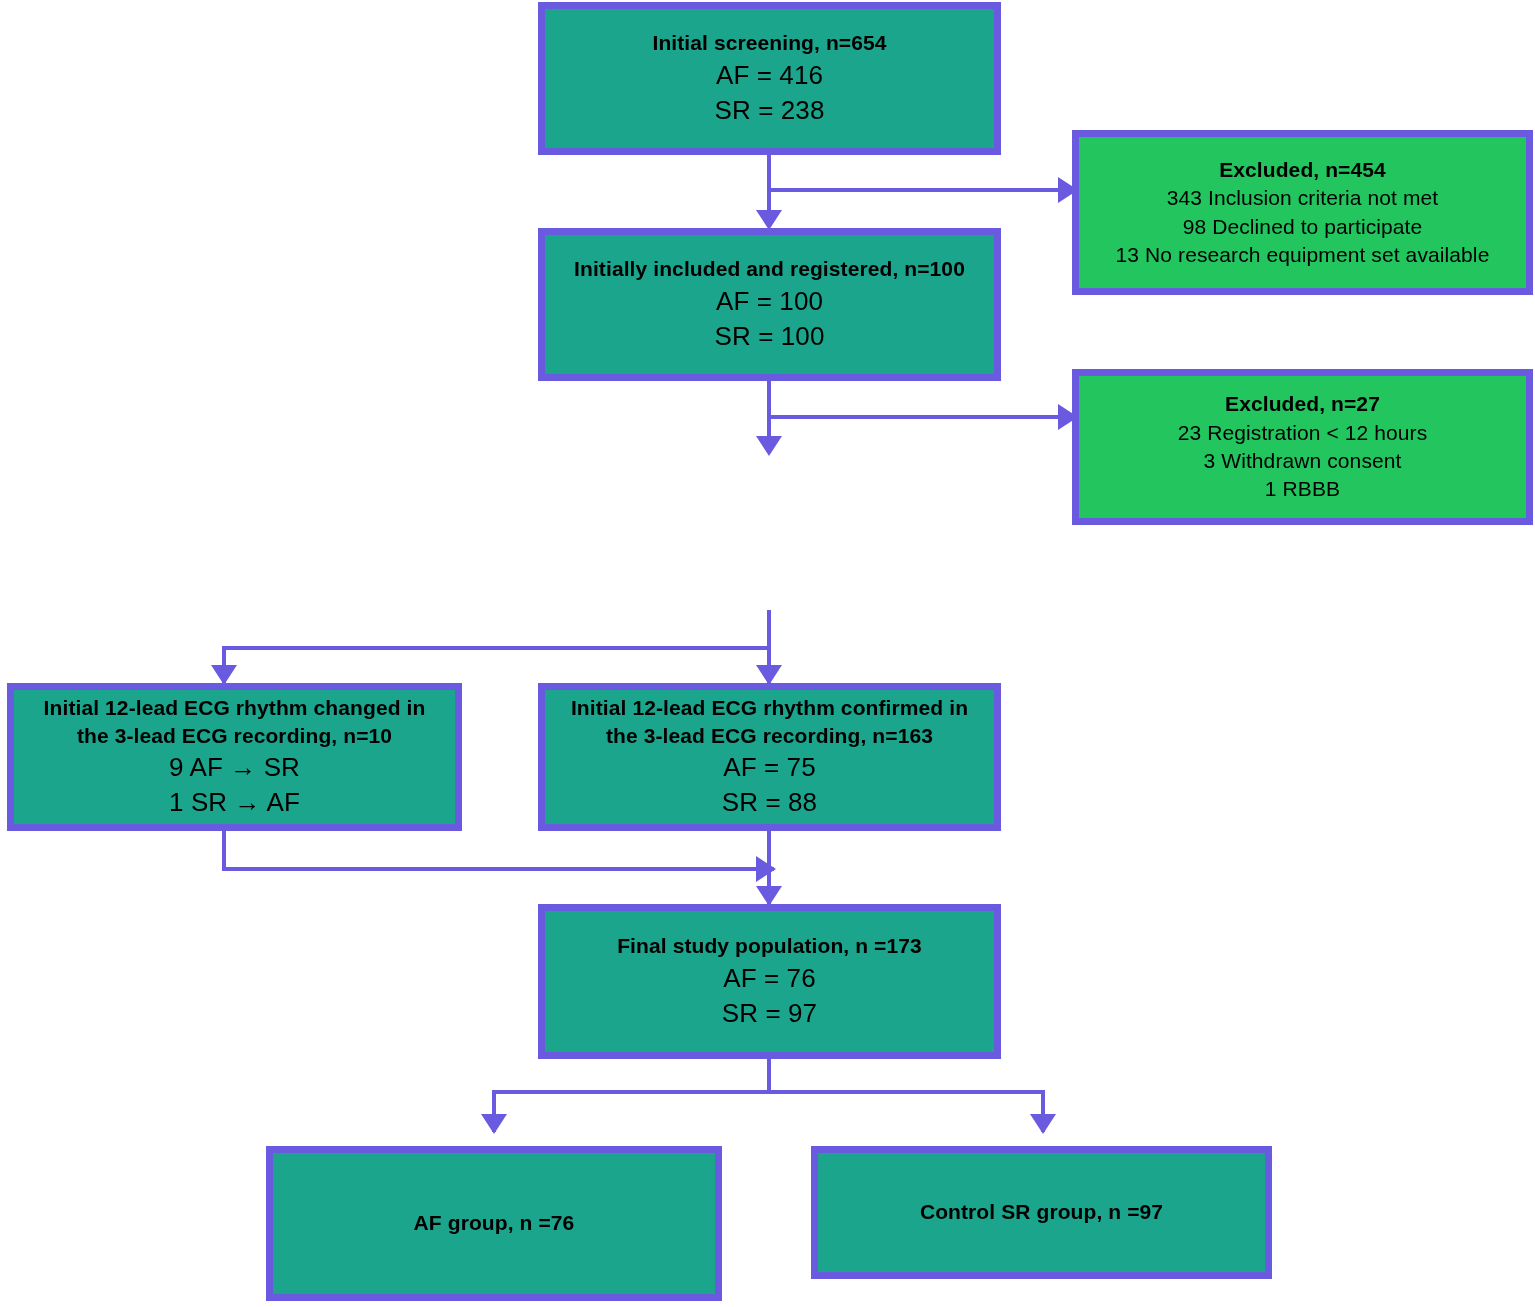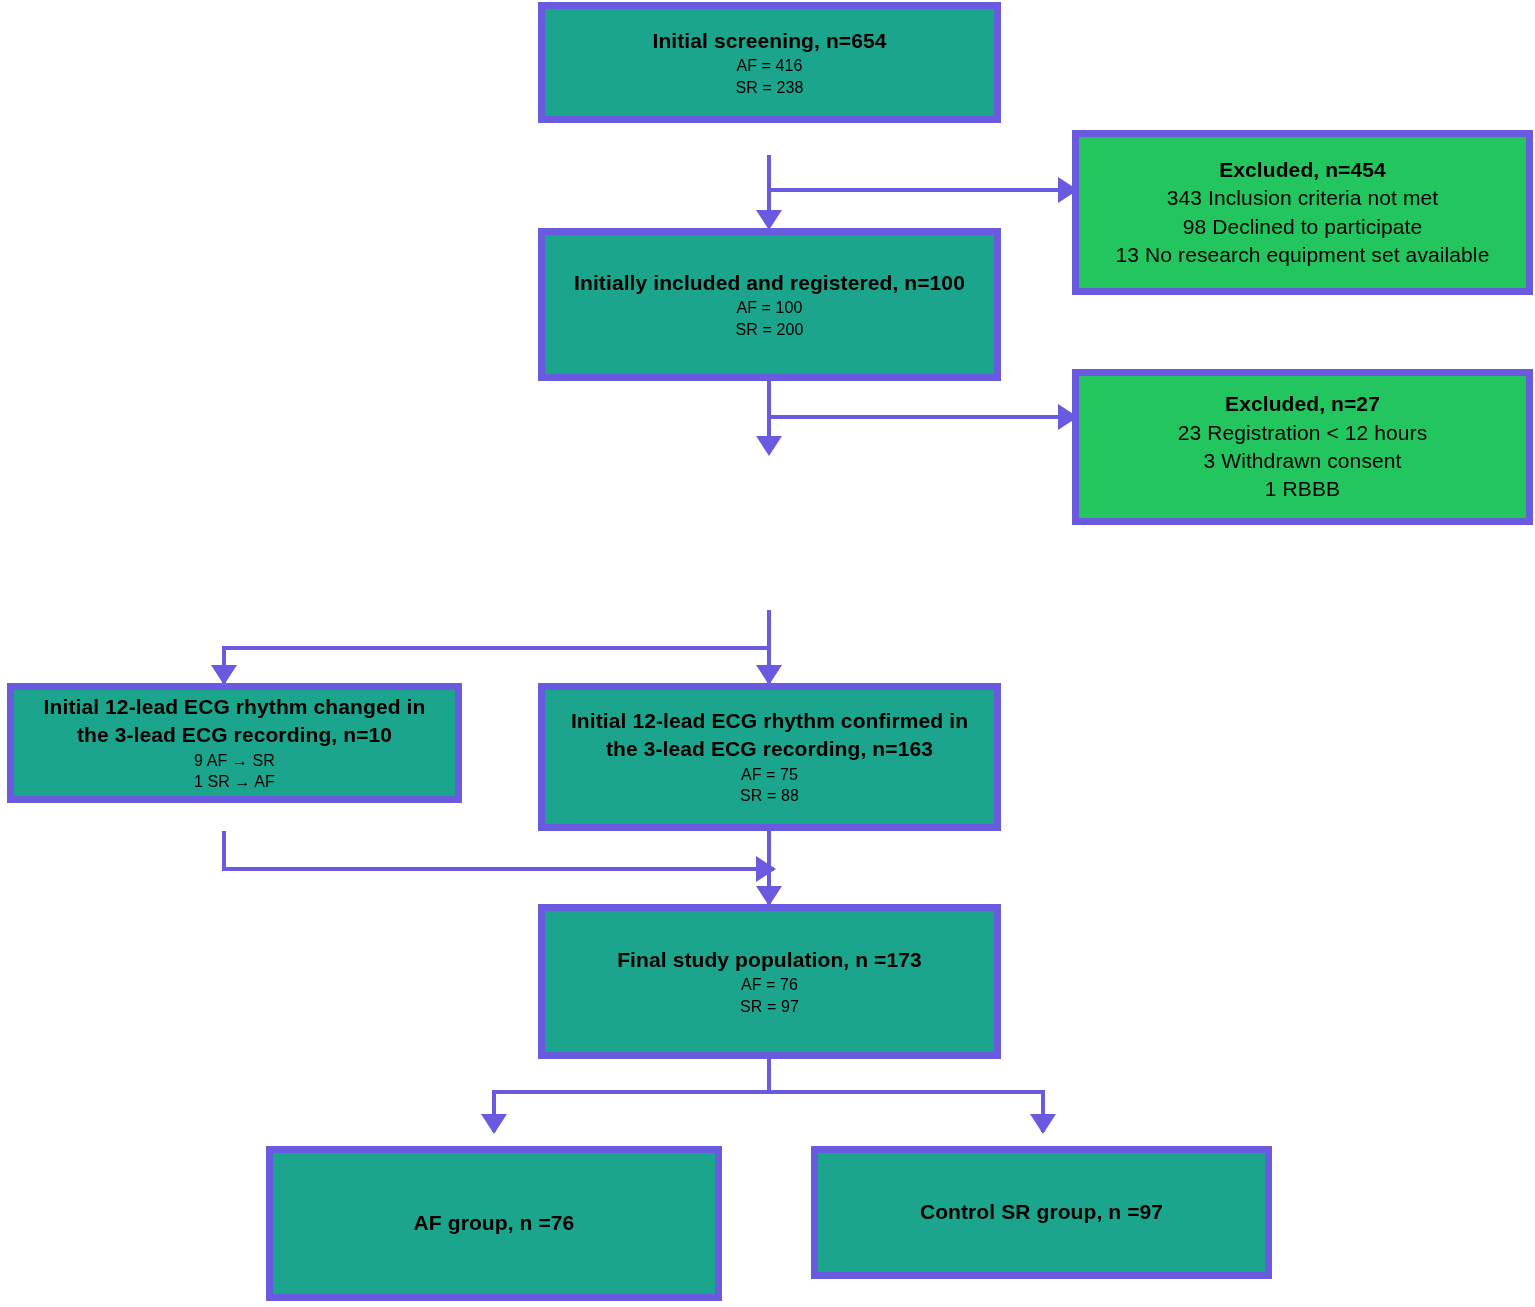--- a/index.html
+++ b/index.html
@@ -33,21 +33,21 @@
   }
   .node.teal { background: #1BA58C; }
   .node.gray { background: #22c55e; }
   .node .title {
     font-weight: bold;
     font-size: 21px;
     letter-spacing: .1px;
   }
   .node .sub {
     font-weight: normal;
-    font-size: 16px;
+    font-size: 26px;
     letter-spacing: .1px;
   }
   .node.gray .title { font-size: 21px; }
   .node.gray .sub   { font-size: 21px; }
 
   
   .vline, .hline {
     position: absolute;
     background: #6A5AE0;
   }
@@ -67,21 +67,21 @@
     border-top: 13px solid transparent;
     border-bottom: 13px solid transparent;
     border-left: 20px solid #6A5AE0;
   }
 </style>
 </head>
 <body>
 
 <div id="canvas">
 
-  <div class="node teal" style="left:538px; top:2px; width:463px; height:121px;">
+  <div class="node teal" style="left:538px; top:2px; width:463px; height:153px;">
     <div class="title">Initial screening, n=654</div>
     <div class="sub">AF = 416</div>
     <div class="sub">SR = 238</div>
   </div>
 
   <div class="vline" style="left:767px; top:155px; width:4px; height:62px;"></div>
   <div class="arrow-down" style="left:756px; top:210px;"></div>
 
   <div class="hline" style="left:767px; top:188px; width:305px; height:4px;"></div>
   <div class="arrow-right" style="left:1058px; top:177px;"></div>
@@ -89,21 +89,21 @@
   <div class="node gray" style="left:1072px; top:130px; width:461px; height:165px;">
     <div class="title">Excluded, n=454</div>
     <div class="sub">343 Inclusion criteria not met</div>
     <div class="sub">98 Declined to participate</div>
     <div class="sub">13 No research equipment set available</div>
   </div>
 
   <div class="node teal" style="left:538px; top:228px; width:463px; height:153px;">
     <div class="title">Initially included and registered, n=100</div>
     <div class="sub">AF = 100</div>
-    <div class="sub">SR = 200</div>
+    <div class="sub">SR = 100</div>
   </div>
 
   <div class="vline" style="left:767px; top:381px; width:4px; height:62px;"></div>
   <div class="arrow-down" style="left:756px; top:436px;"></div>
 
   <div class="hline" style="left:767px; top:415px; width:305px; height:4px;"></div>
   <div class="arrow-right" style="left:1058px; top:404px;"></div>
 
   <div class="node gray" style="left:1072px; top:369px; width:461px; height:156px;">
     <div class="title">Excluded,  n=27</div>
@@ -113,21 +113,21 @@
   </div>
 
 
   <div class="vline" style="left:767px; top:610px; width:4px; height:73px;"></div>
   <div class="arrow-down" style="left:756px; top:665px;"></div>
 
   <div class="hline" style="left:222px; top:646px; width:549px; height:4px;"></div>
   <div class="vline" style="left:222px; top:646px; width:4px; height:37px;"></div>
   <div class="arrow-down" style="left:211px; top:665px;"></div>
 
-  <div class="node teal" style="left:7px; top:683px; width:455px; height:120px;">
+  <div class="node teal" style="left:7px; top:683px; width:455px; height:148px;">
     <div class="title">Initial 12-lead ECG rhythm changed in</div>
     <div class="title">the 3-lead ECG recording, n=10</div>
     <div class="sub">9 AF → SR</div>
     <div class="sub">1 SR → AF</div>
   </div>
 
   <div class="node teal" style="left:538px; top:683px; width:463px; height:148px;">
     <div class="title">Initial 12-lead ECG rhythm confirmed in</div>
     <div class="title">the 3-lead ECG recording, n=163</div>
     <div class="sub">AF = 75</div>

